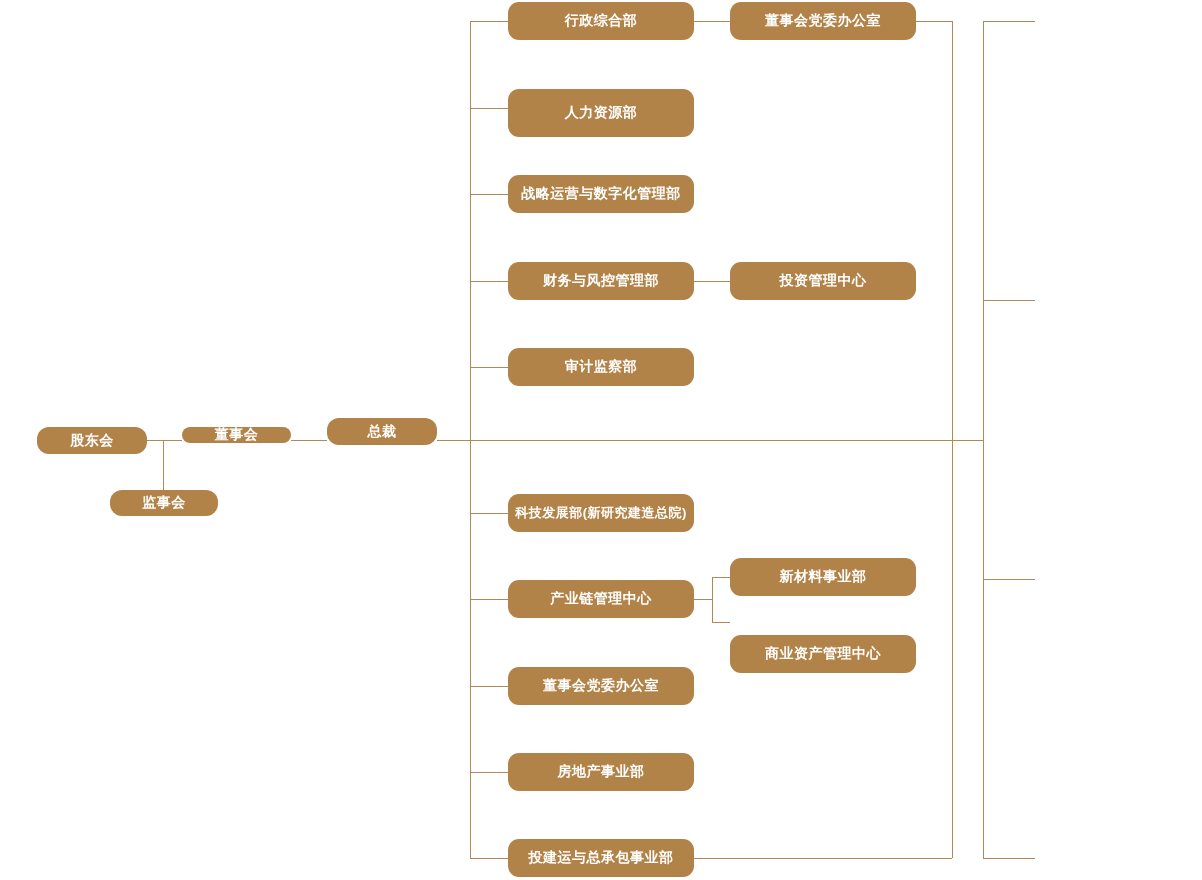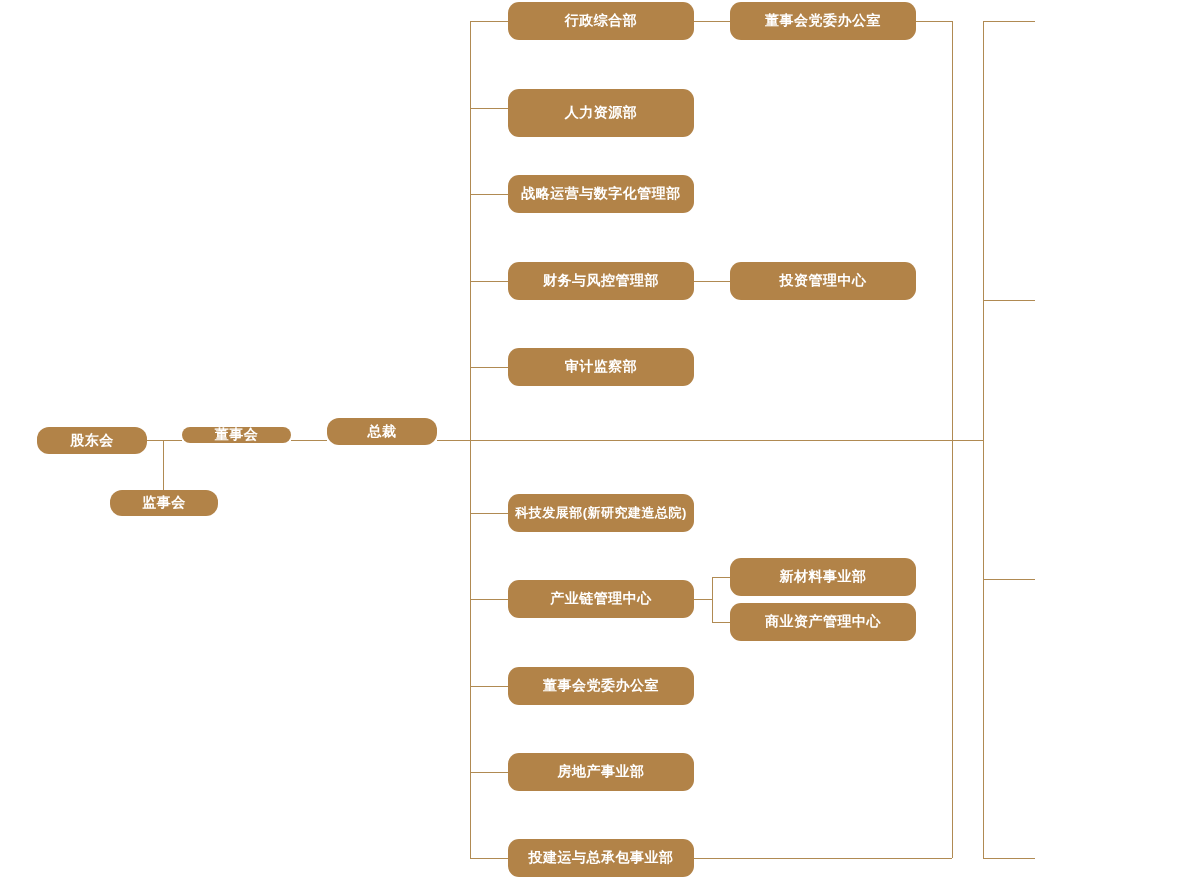--- a/index.html
+++ b/index.html
@@ -41,21 +41,21 @@
   <div class="node" style="left:508px;top:348px;width:186px;height:38px">审计监察部</div>
   <div class="node" style="left:508px;top:580px;width:186px;height:38px">产业链管理中心</div>
   <div class="node" style="left:508px;top:494px;width:186px;height:38px;font-size:13px">科技发展部(新研究建造总院)</div>
   <div class="node" style="left:508px;top:667px;width:186px;height:38px">董事会党委办公室</div>
   <div class="node" style="left:508px;top:753px;width:186px;height:38px">房地产事业部</div>
   <div class="node" style="left:508px;top:839px;width:186px;height:38px">投建运与总承包事业部</div>
 
   <div class="node" style="left:730px;top:262px;width:186px;height:38px">投资管理中心</div>
   <div class="node" style="left:730px;top:2px;width:186px;height:38px">董事会党委办公室</div>
   <div class="node" style="left:730px;top:558px;width:186px;height:38px">新材料事业部</div>
-  <div class="node" style="left:730px;top:603px;width:186px;height:38px">商业资产管理中心</div>
+  <div class="node" style="left:730px;top:635px;width:186px;height:38px">商业资产管理中心</div>
 
   <div class="hline" style="left:147px;top:440px;width:35px"></div>
   <div class="hline" style="left:291px;top:440px;width:36px"></div>
   <div class="hline" style="left:437px;top:440px;width:546px"></div>
   <div class="vline" style="left:163px;top:441px;height:49px"></div>
 
   <div class="vline" style="left:470px;top:21px;height:837px"></div>
   <div class="hline" style="left:470px;top:21px;width:38px"></div>
   <div class="hline" style="left:470px;top:108px;width:38px"></div>
   <div class="hline" style="left:470px;top:194px;width:38px"></div>

